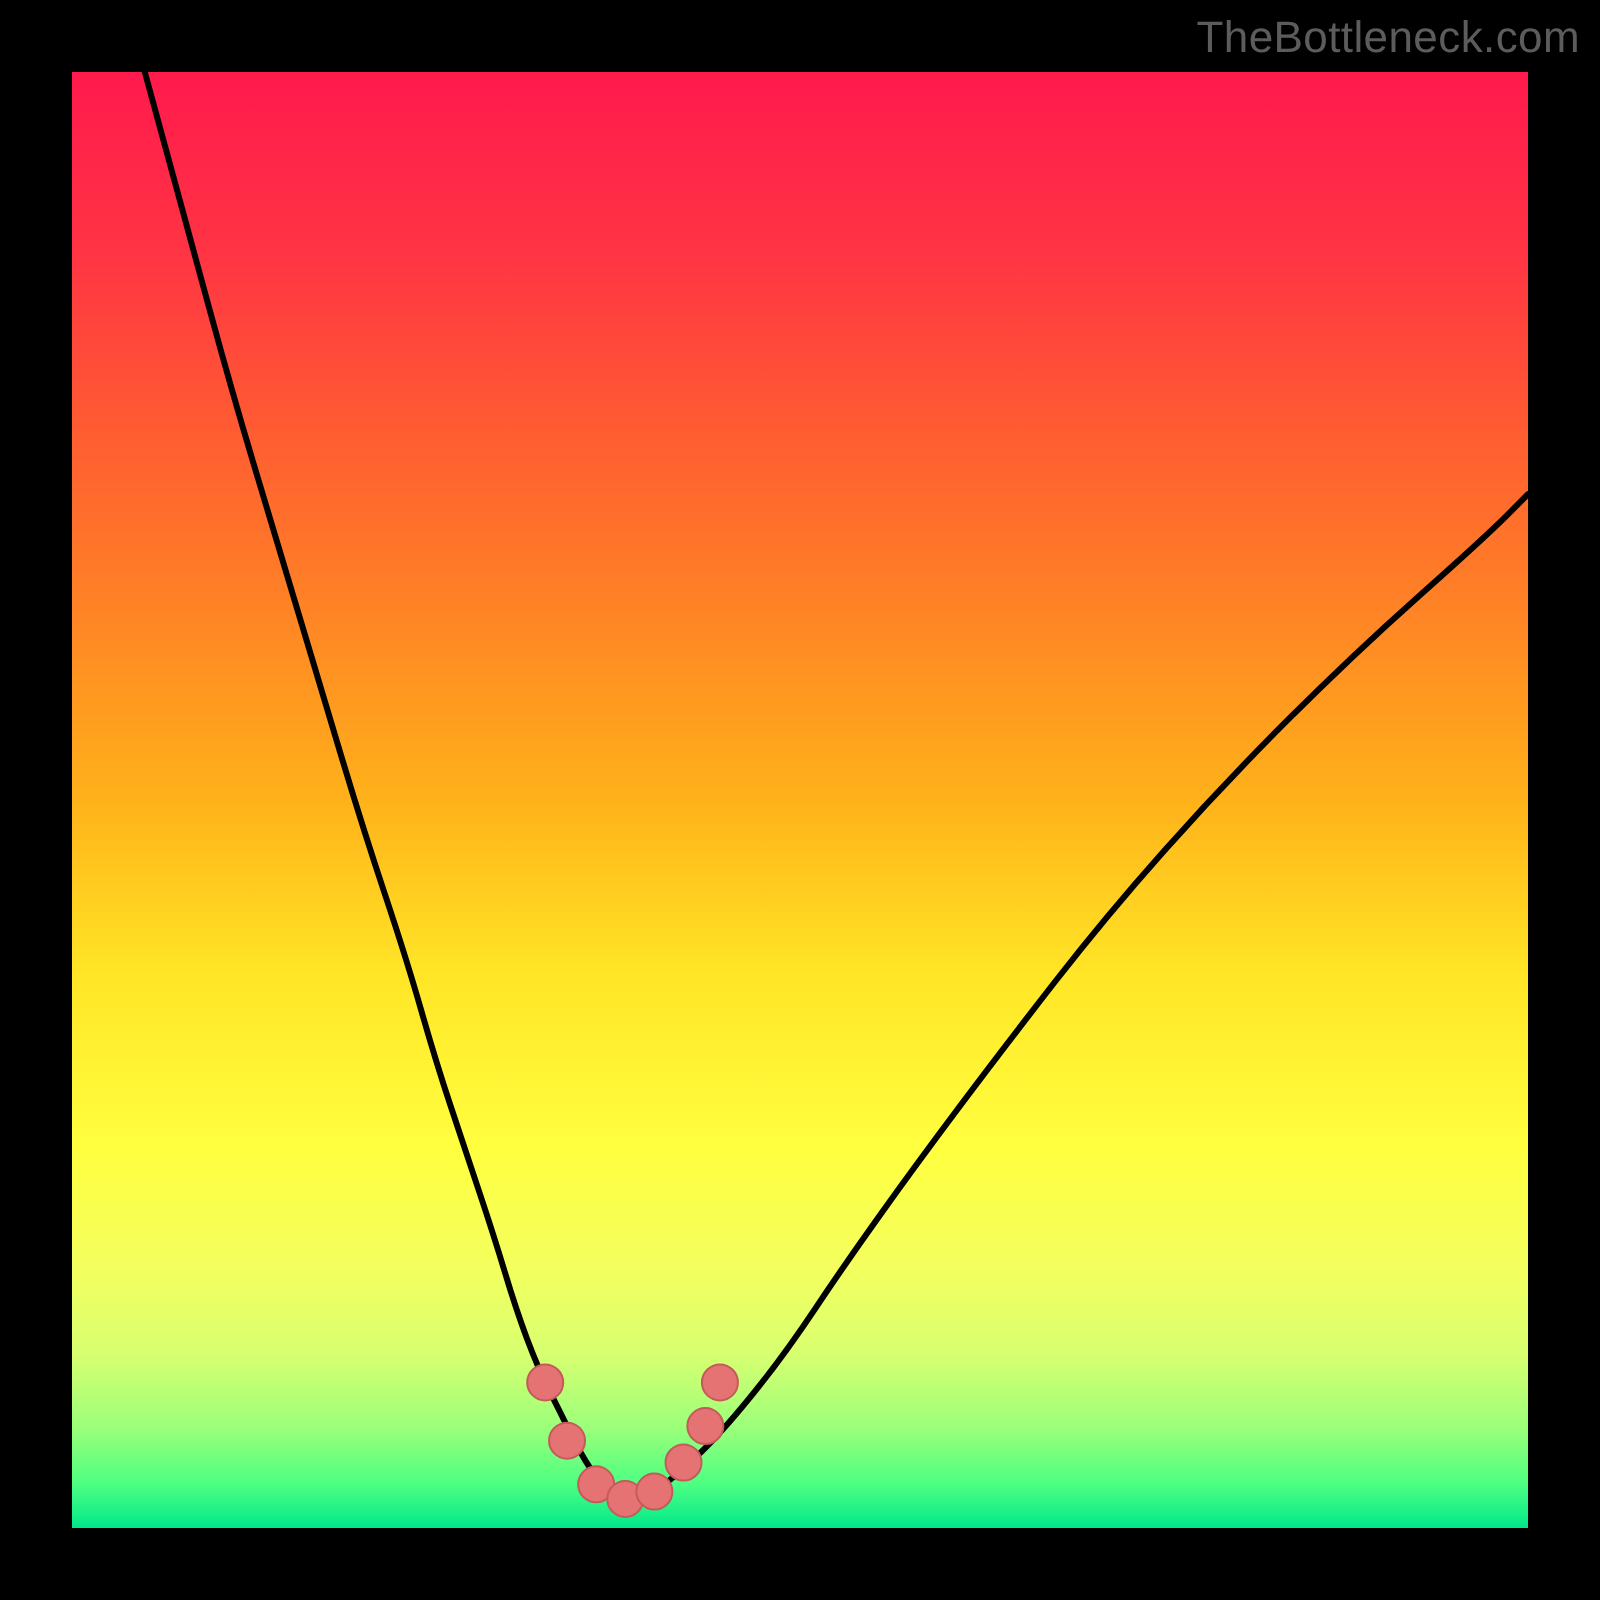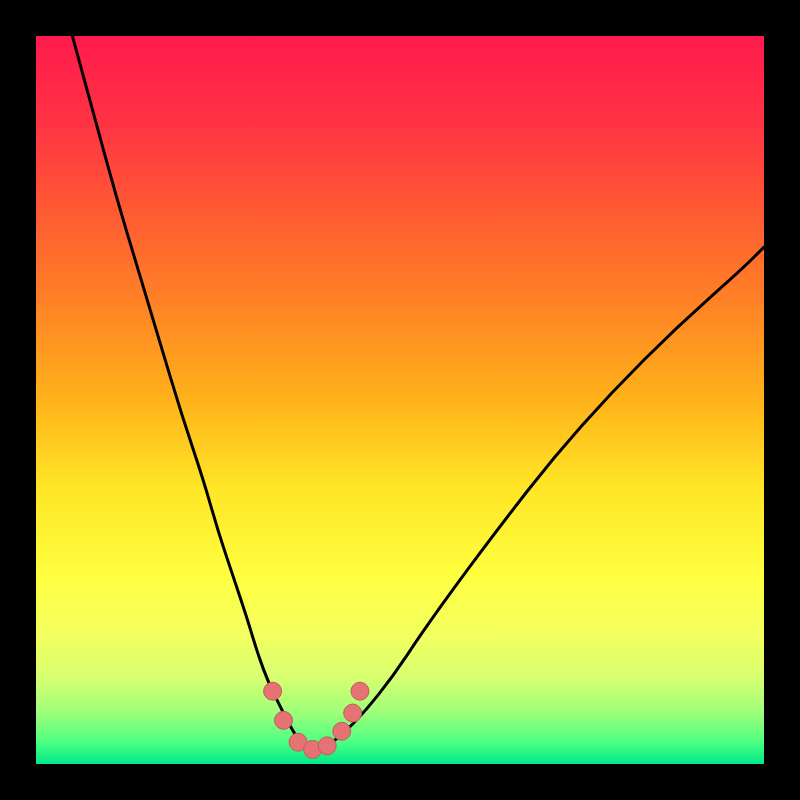--- a/index.html
+++ b/index.html
@@ -59,14 +59,15 @@
         <circle cx="247.52" cy="684.32" r="9" fill="#e57373" stroke="#c45a5a" stroke-width="1"></circle>
         <circle cx="262.08" cy="706.16" r="9" fill="#e57373" stroke="#c45a5a" stroke-width="1"></circle>
         <circle cx="276.64" cy="713.44" r="9" fill="#e57373" stroke="#c45a5a" stroke-width="1"></circle>
         <circle cx="291.20" cy="709.80" r="9" fill="#e57373" stroke="#c45a5a" stroke-width="1"></circle>
         <circle cx="305.76" cy="695.24" r="9" fill="#e57373" stroke="#c45a5a" stroke-width="1"></circle>
         <circle cx="316.68" cy="677.04" r="9" fill="#e57373" stroke="#c45a5a" stroke-width="1"></circle>
         <circle cx="323.96" cy="655.20" r="9" fill="#e57373" stroke="#c45a5a" stroke-width="1"></circle>
       </svg>
   </div>
 
+  <div class="watermark">TheBottleneck.com</div>
 
 </div>
 
 </body></html>

